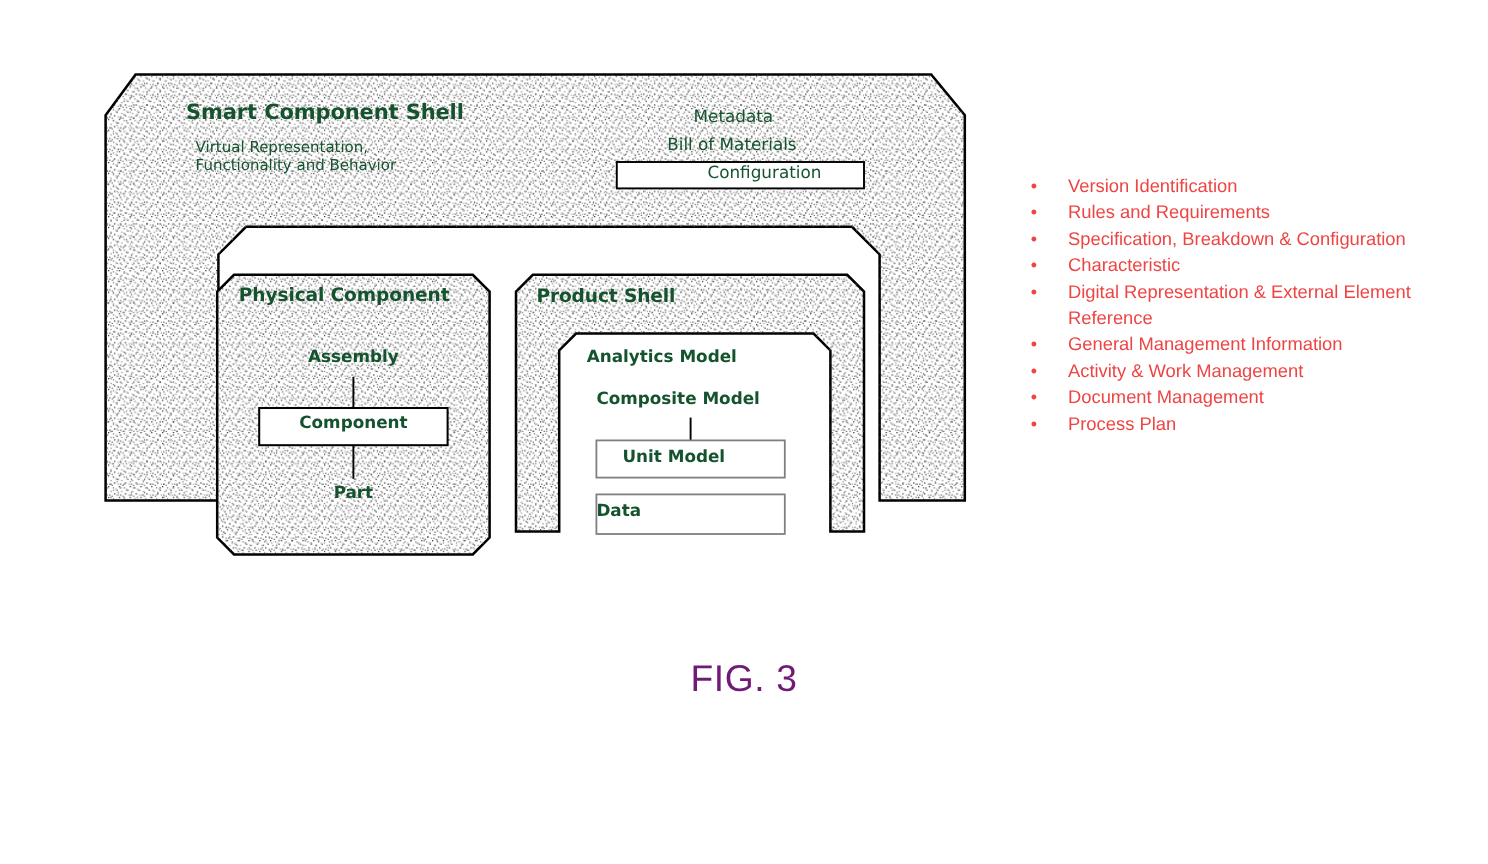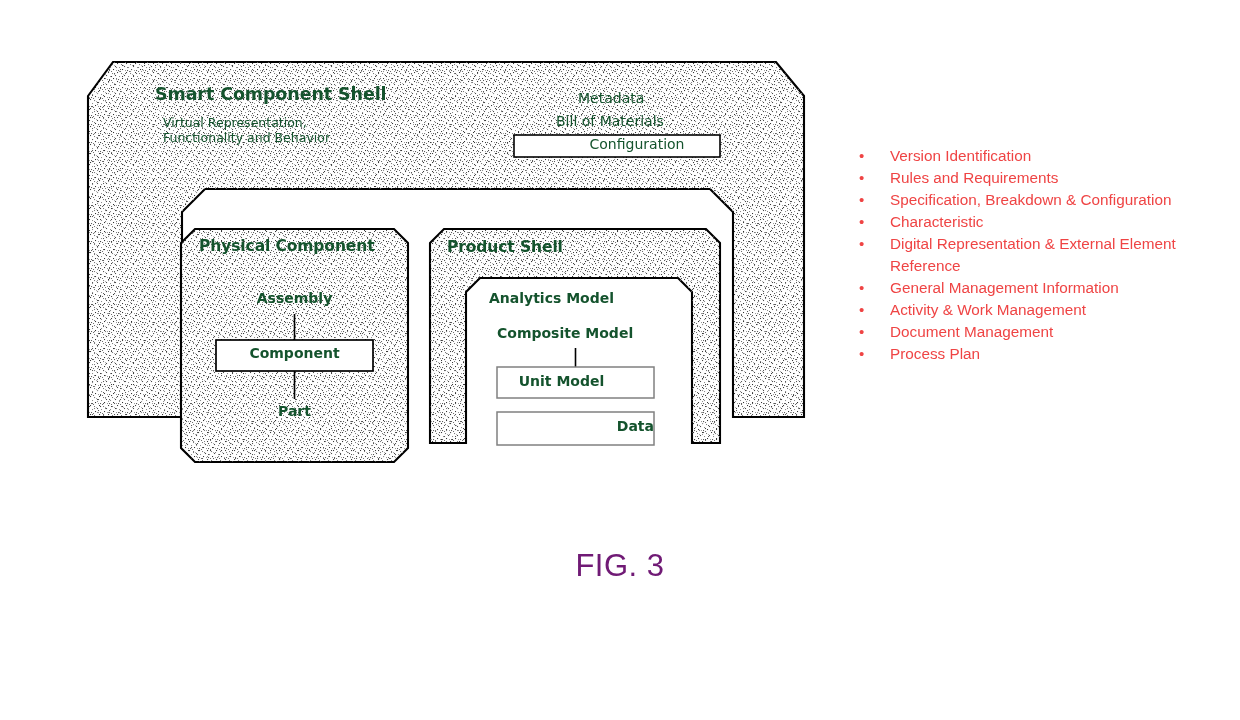--- a/index.html
+++ b/index.html
@@ -46,21 +46,21 @@
   .t-bom           { left: 556px; top: 113px; font-size: 14px; }
   .t-config        { left: 514px; top: 136px; width: 206px; text-align: center; font-size: 14px; margin-left: 20px; }
   .t-physcomp      { left: 199px; top: 237px; font-size: 15.5px; font-weight: bold; letter-spacing: -0.1px;}
   .t-assembly      { left: 216px; top: 290px; width: 157px; text-align: center; font-size: 14px; font-weight: bold; }
   .t-component     { left: 216px; top: 345px; width: 157px; text-align: center; font-size: 14px; font-weight: bold; }
   .t-part          { left: 216px; top: 403px; width: 157px; text-align: center; font-size: 14px; font-weight: bold; }
   .t-prodshell     { left: 447px; top: 238px; font-size: 15.5px; font-weight: bold; letter-spacing: -0.1px;}
   .t-analytics     { left: 489px; top: 290px; font-size: 14px; font-weight: bold; }
   .t-composite     { left: 497px; top: 325px; width: 157px; text-align: left; font-size: 14px; font-weight: bold; }
   .t-unitmodel     { left: 497px; top: 373px; width: 129px; text-align: center; font-size: 14px; font-weight: bold; }
-  .t-data          { left: 497px; top: 418px; width: 157px; text-align: right; font-size: 14px; font-weight: bold; }
+  .t-data          { left: 497px; top: 418px; width: 157px; text-align: left; font-size: 14px; font-weight: bold; }
 
   
   #bullet-list {
     position: absolute;
     left: 855px;
     top: 133px;
     width: 330px;
     font-family: "Liberation Sans", sans-serif;
     font-size: 15.3px;
     color: #ef4444;

